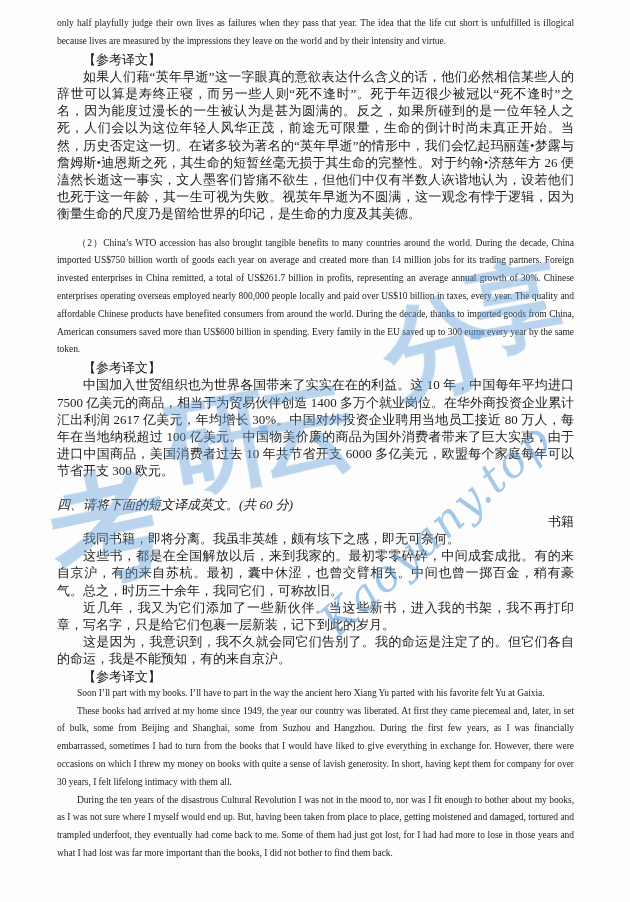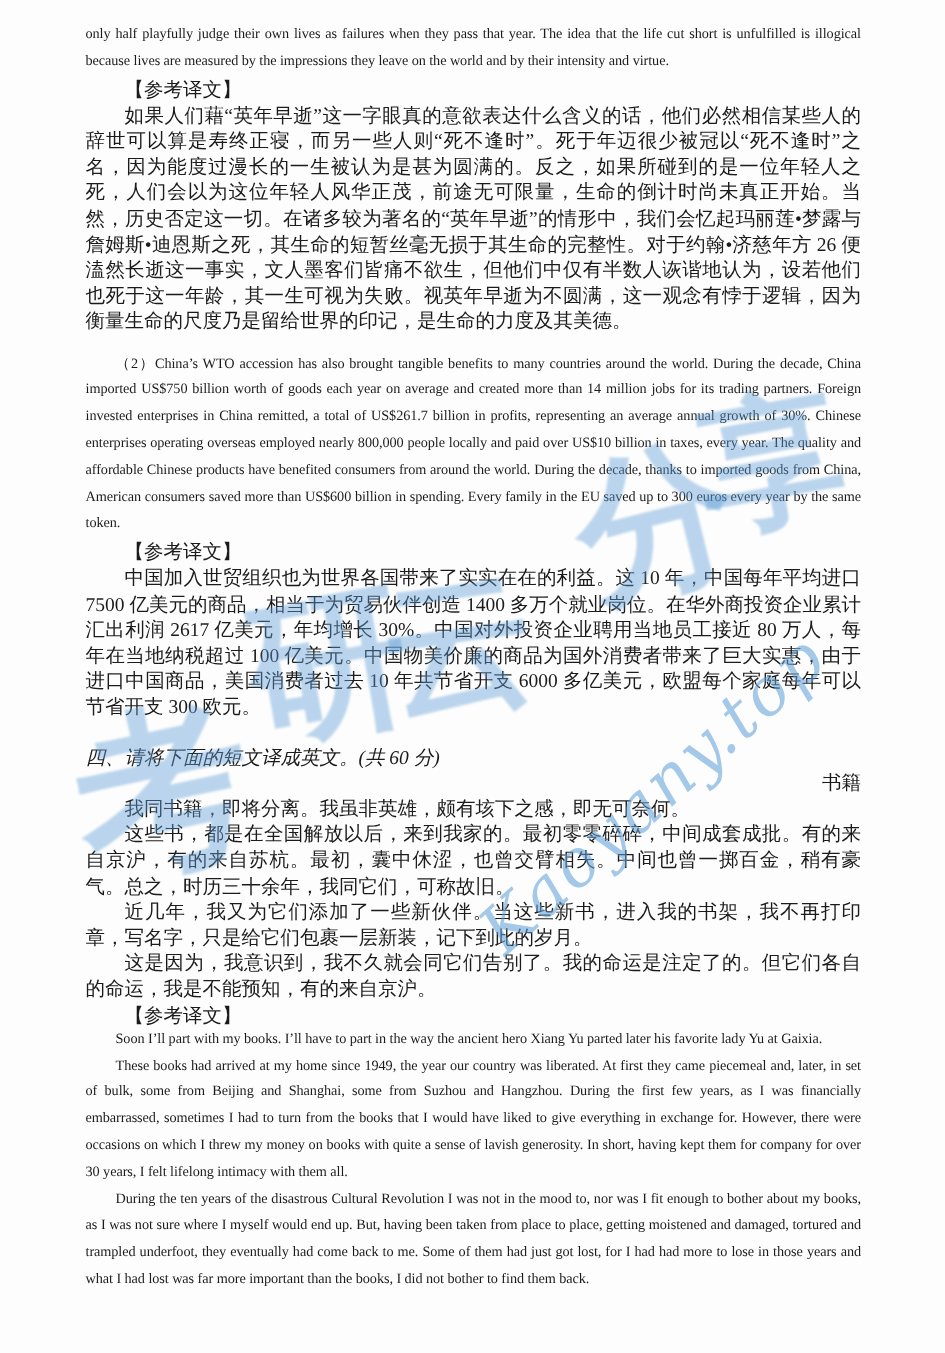--- a/index.html
+++ b/index.html
@@ -88,21 +88,21 @@
     <p class="en indent gap-a">（2）China’s WTO accession has also brought tangible benefits to many countries around the world. During the decade, China imported US$750 billion worth of goods each year on average and created more than 14 million jobs for its trading partners. Foreign invested enterprises in China remitted, a total of US$261.7 billion in profits, representing an average annual growth of 30%. Chinese enterprises operating overseas employed nearly 800,000 people locally and paid over US$10 billion in taxes, every year. The quality and affordable Chinese products have benefited consumers from around the world. During the decade, thanks to imported goods from China, American consumers saved more than US$600 billion in spending. Every family in the EU saved up to 300 euros every year by the same token.</p>
     <p class="ref">【参考译文】</p>
     <p class="cn">中国加入世贸组织也为世界各国带来了实实在在的利益。这 10 年，中国每年平均进口 7500 亿美元的商品，相当于为贸易伙伴创造 1400 多万个就业岗位。在华外商投资企业累计汇出利润 2617 亿美元，年均增长 30%。中国对外投资企业聘用当地员工接近 80 万人，每年在当地纳税超过 100 亿美元。中国物美价廉的商品为国外消费者带来了巨大实惠，由于进口中国商品，美国消费者过去 10 年共节省开支 6000 多亿美元，欧盟每个家庭每年可以节省开支 300 欧元。</p>
     <p class="heading gap-b">四、请将下面的短文译成英文。(共 60 分)</p>
     <p class="title">书籍</p>
     <p class="cn">我同书籍，即将分离。我虽非英雄，颇有垓下之感，即无可奈何。</p>
     <p class="cn">这些书，都是在全国解放以后，来到我家的。最初零零碎碎，中间成套成批。有的来自京沪，有的来自苏杭。最初，囊中休涩，也曾交臂相失。中间也曾一掷百金，稍有豪气。总之，时历三十余年，我同它们，可称故旧。</p>
     <p class="cn">近几年，我又为它们添加了一些新伙伴。当这些新书，进入我的书架，我不再打印章，写名字，只是给它们包裹一层新装，记下到此的岁月。</p>
     <p class="cn">这是因为，我意识到，我不久就会同它们告别了。我的命运是注定了的。但它们各自的命运，我是不能预知，有的来自京沪。</p>
     <p class="ref">【参考译文】</p>
-    <p class="en indent">Soon I’ll part with my books. I’ll have to part in the way the ancient hero Xiang Yu parted later his favorite lady Yu at Gaixia.</p>
+    <p class="en indent">Soon I’ll part with my books. I’ll have to part in the way the ancient hero Xiang Yu parted with his favorite felt Yu at Gaixia.</p>
     <p class="en indent">These books had arrived at my home since 1949, the year our country was liberated. At first they came piecemeal and, later, in set of bulk, some from Beijing and Shanghai, some from Suzhou and Hangzhou. During the first few years, as I was financially embarrassed, sometimes I had to turn from the books that I would have liked to give everything in exchange for. However, there were occasions on which I threw my money on books with quite a sense of lavish generosity. In short, having kept them for company for over 30 years, I felt lifelong intimacy with them all.</p>
     <p class="en indent">During the ten years of the disastrous Cultural Revolution I was not in the mood to, nor was I fit enough to bother about my books, as I was not sure where I myself would end up. But, having been taken from place to place, getting moistened and damaged, tortured and trampled underfoot, they eventually had come back to me. Some of them had just got lost, for I had had more to lose in those years and what I had lost was far more important than the books, I did not bother to find them back.</p>
   </div>
 
   <div class="watermark">
     <span class="wchar w1">考</span>
     <span class="wchar w2">研</span>
     <span class="wchar w3">云</span>
     <span class="wchar w4">分</span>
     <span class="wchar w5">享</span>

